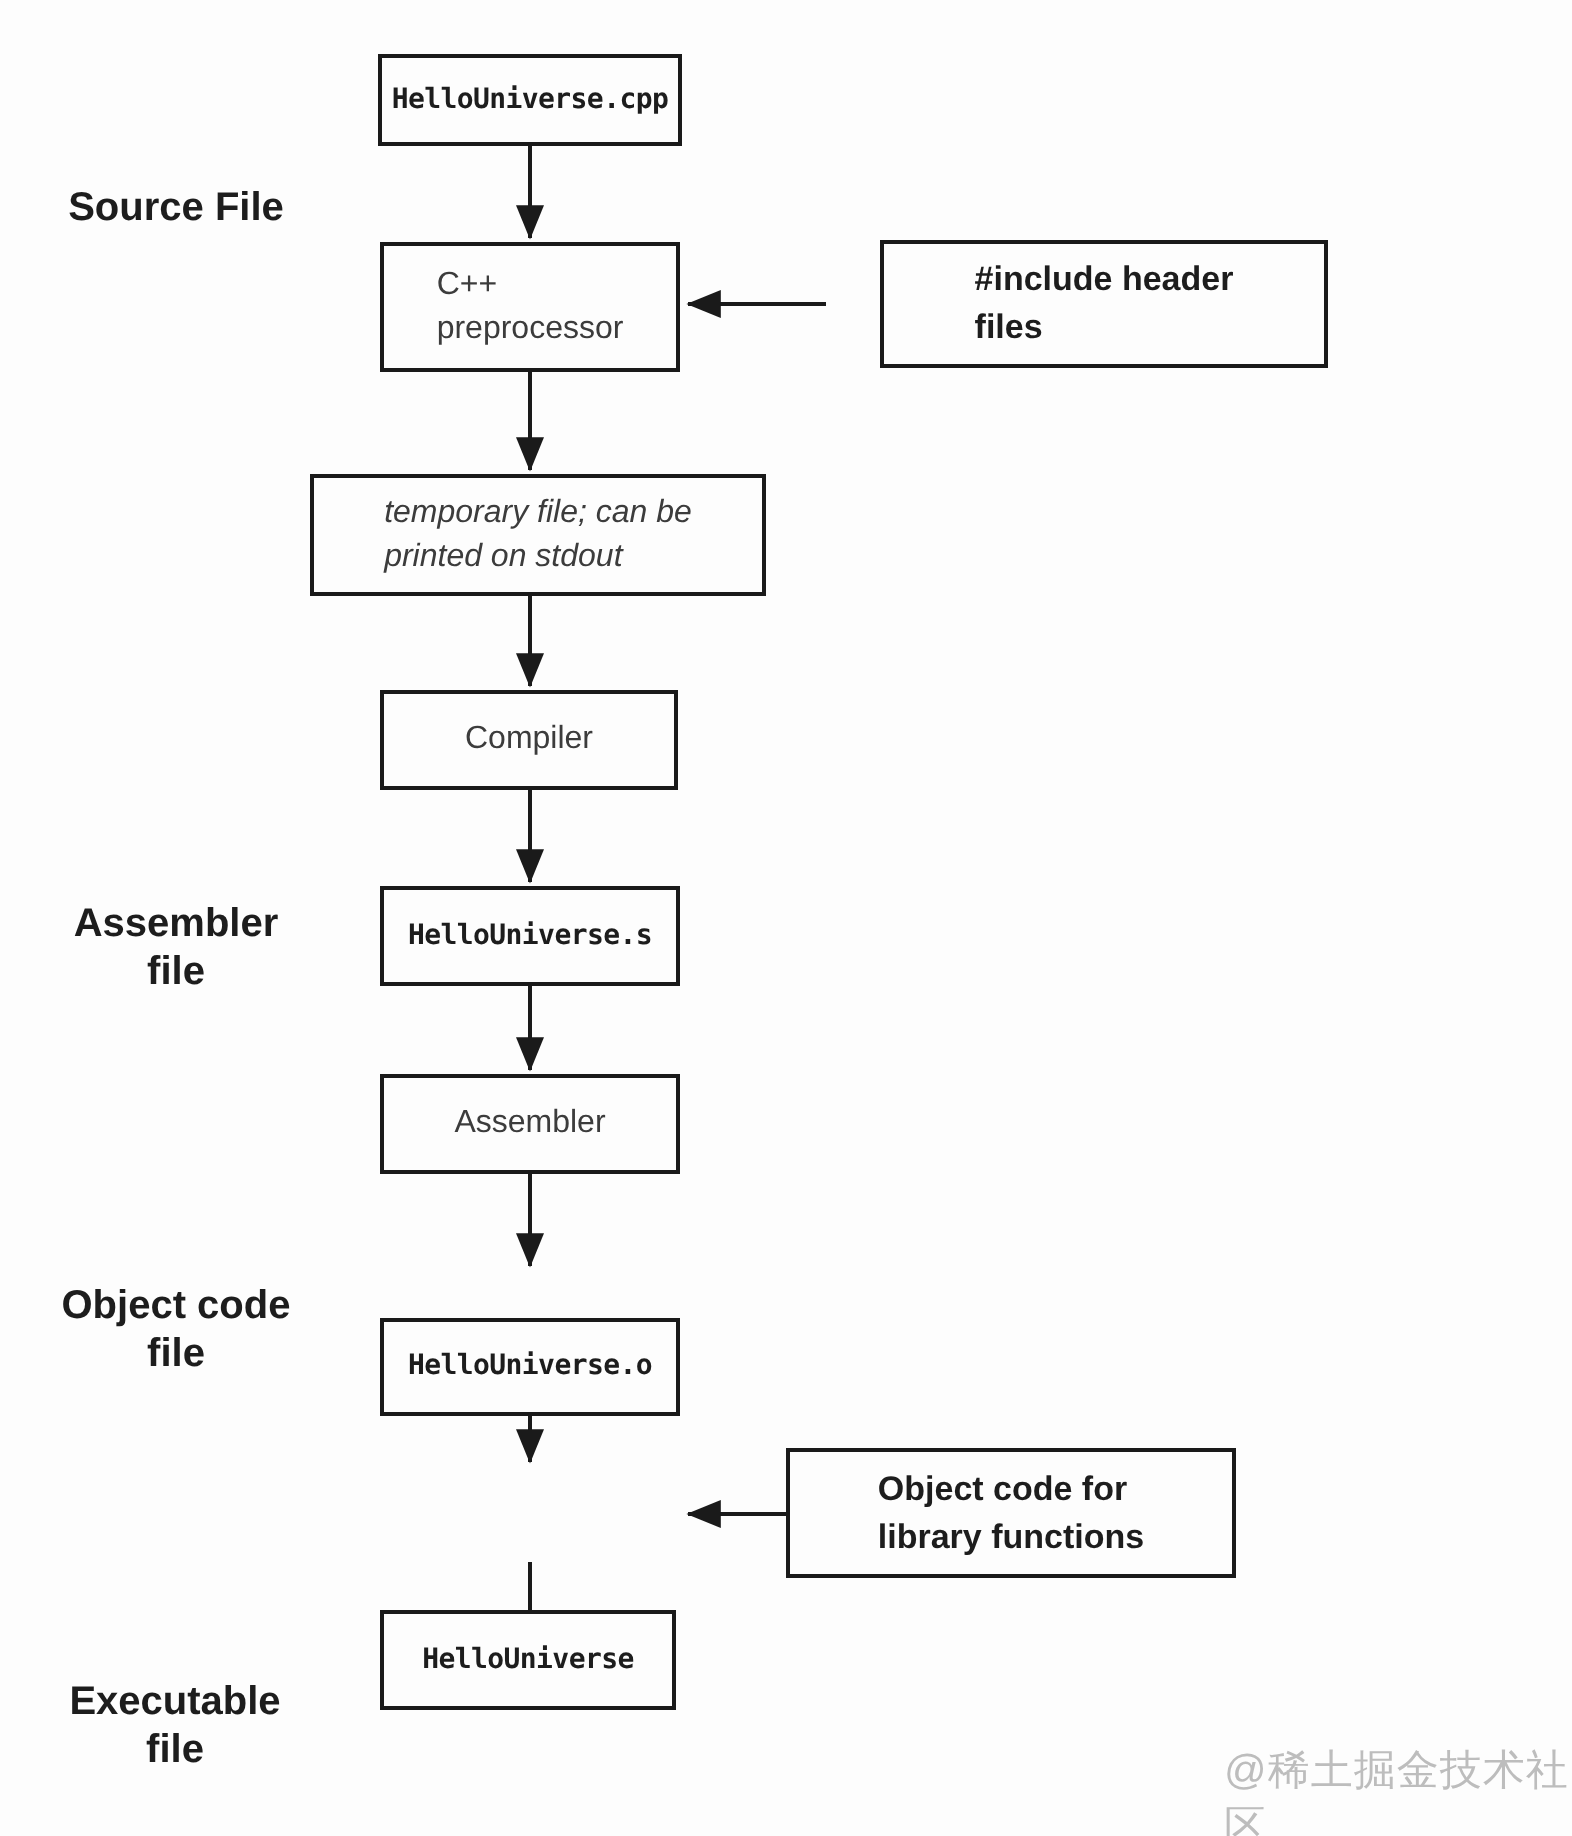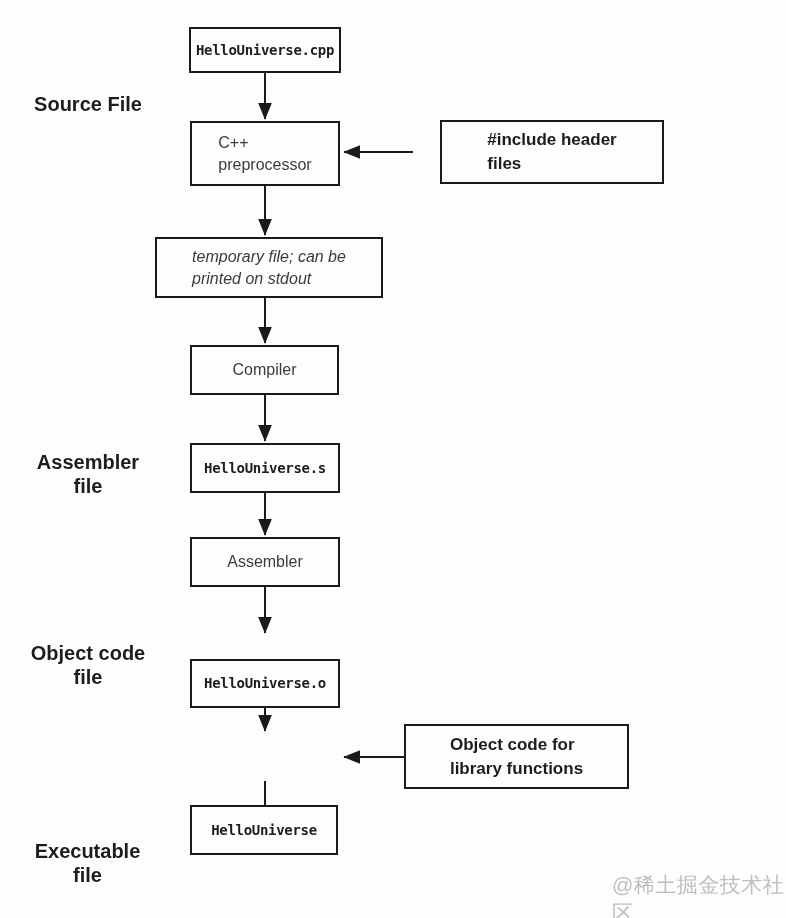--- a/index.html
+++ b/index.html
@@ -104,21 +104,21 @@
 
   <div class="box mono" style="left:190px; top:443px; width:150px; height:50px;">HelloUniverse.s</div>
 
   <div class="box regular" style="left:190px; top:345px; width:149px; height:50px;">Compiler</div>
 
   <div class="box regular" style="left:190px; top:537px; width:150px; height:50px;">Assembler</div>
 
   <div class="box mono" style="left:190px; top:635px; width:150px; height:49px;margin-top:24px;">HelloUniverse.o</div>
 
 
-  <div class="box boldnote" style="left:404px; top:724px; width:225px; height:65px;">Object code for
+  <div class="box boldnote" style="left:393px; top:724px; width:225px; height:65px;">Object code for
 library functions</div>
 
   <div class="box mono" style="left:190px; top:805px; width:148px; height:50px;">HelloUniverse</div>
 
   <div class="side-label" style="left:18px; top:92px; width:140px;">Source File</div>
 
   <div class="side-label" style="left:18px; top:450px; width:140px;">Assembler
 file</div>
 
   <div class="side-label" style="left:8px; top:641px; width:160px;">Object code

